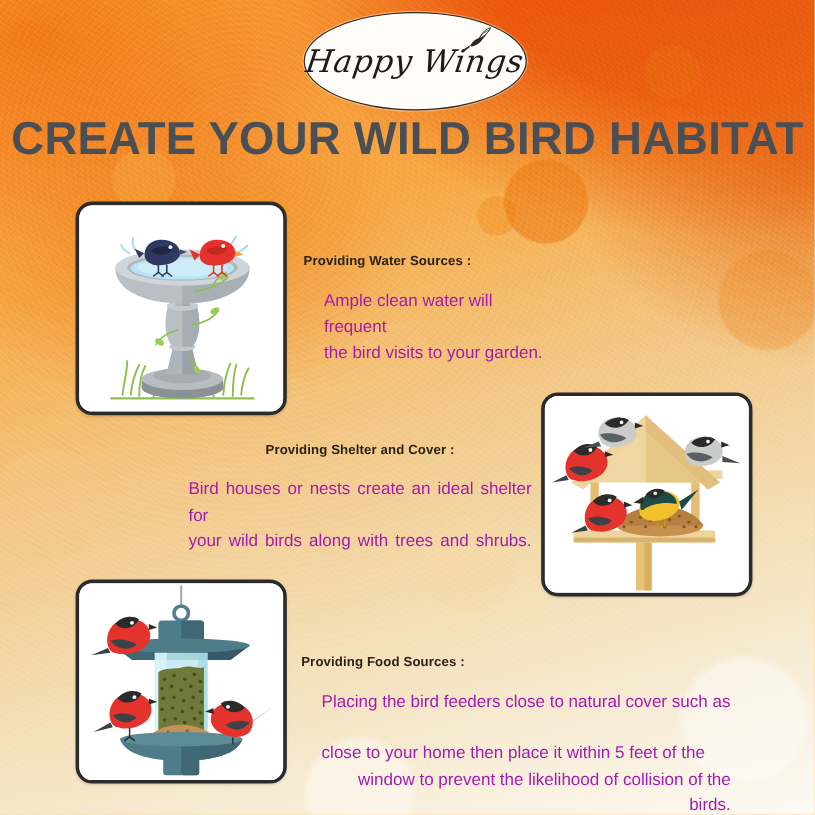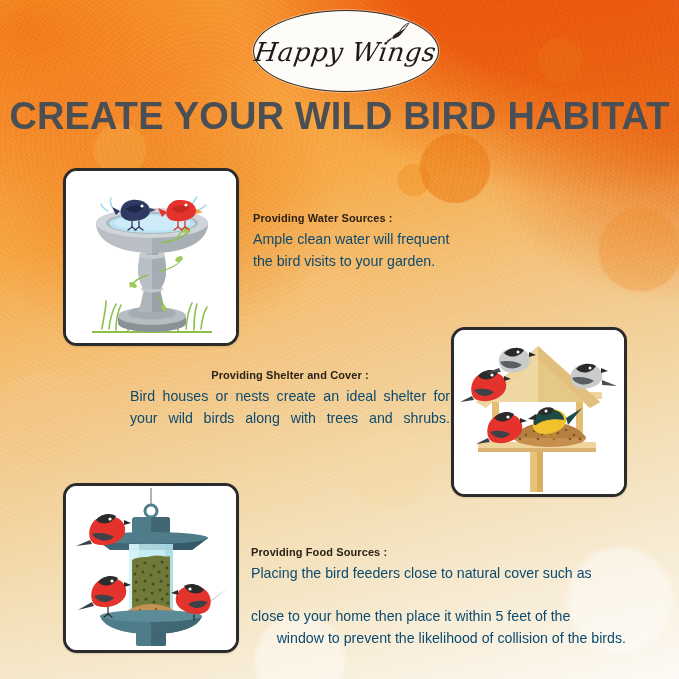--- a/index.html
+++ b/index.html
@@ -102,27 +102,27 @@
 
   
   .block{position:absolute;}
   .block h2{
     margin:0 0 5px 0;
     font-family:"Liberation Sans", sans-serif;
     font-weight:bold;color:#2b2218;
     font-size:11px;letter-spacing:.1px;
   }
   .block p{
-    margin:0;color:#0c4a6e;
+    margin:17px;color:#a21caf;
     font-family:"Liberation Sans", sans-serif;
     font-size:14.2px;line-height:1.52;
   }
   #block-water{left:253px;top:212px;width:225px;}
   #block-water p{text-align:left;}
-  #block-shelter{left:130px;top:369px;width:320px;}
+  #block-shelter{left:140px;top:369px;width:320px;}
   #block-shelter h2{text-align:center;}
   #block-shelter p{text-align:justify;text-align-last:justify;}
   #block-food{left:251px;top:546px;width:375px;}
   #block-food p{text-align:justify;}
   #block-food p .lastline{display:block;text-align:right;}
 </style>
 </head>
 <body>
 
 <div id="poster">

